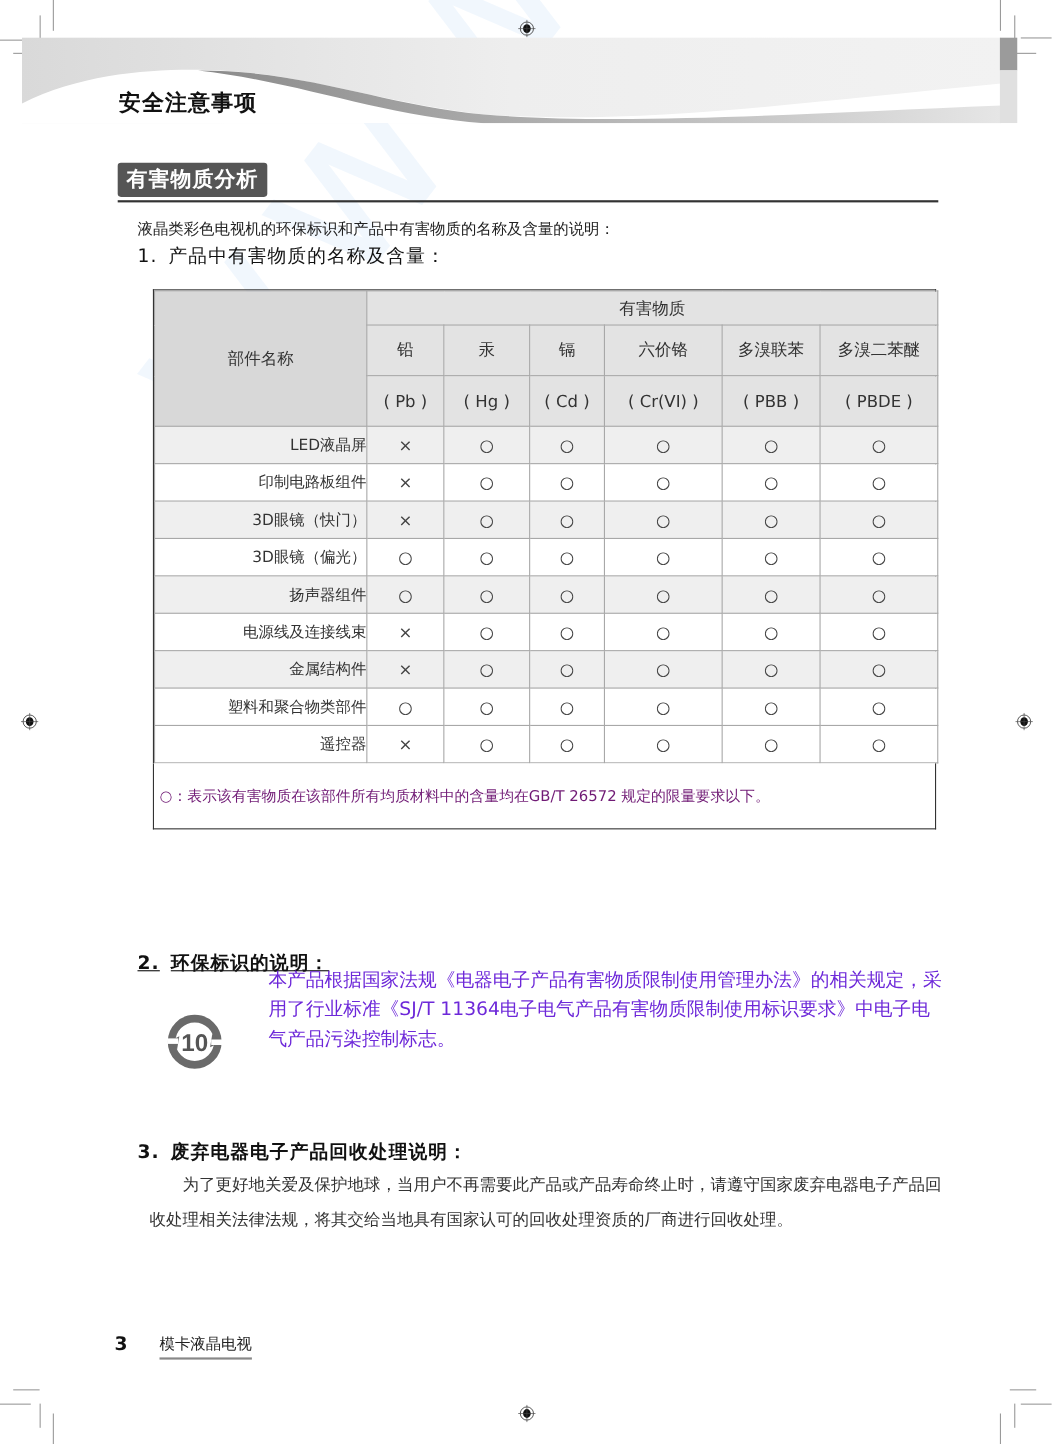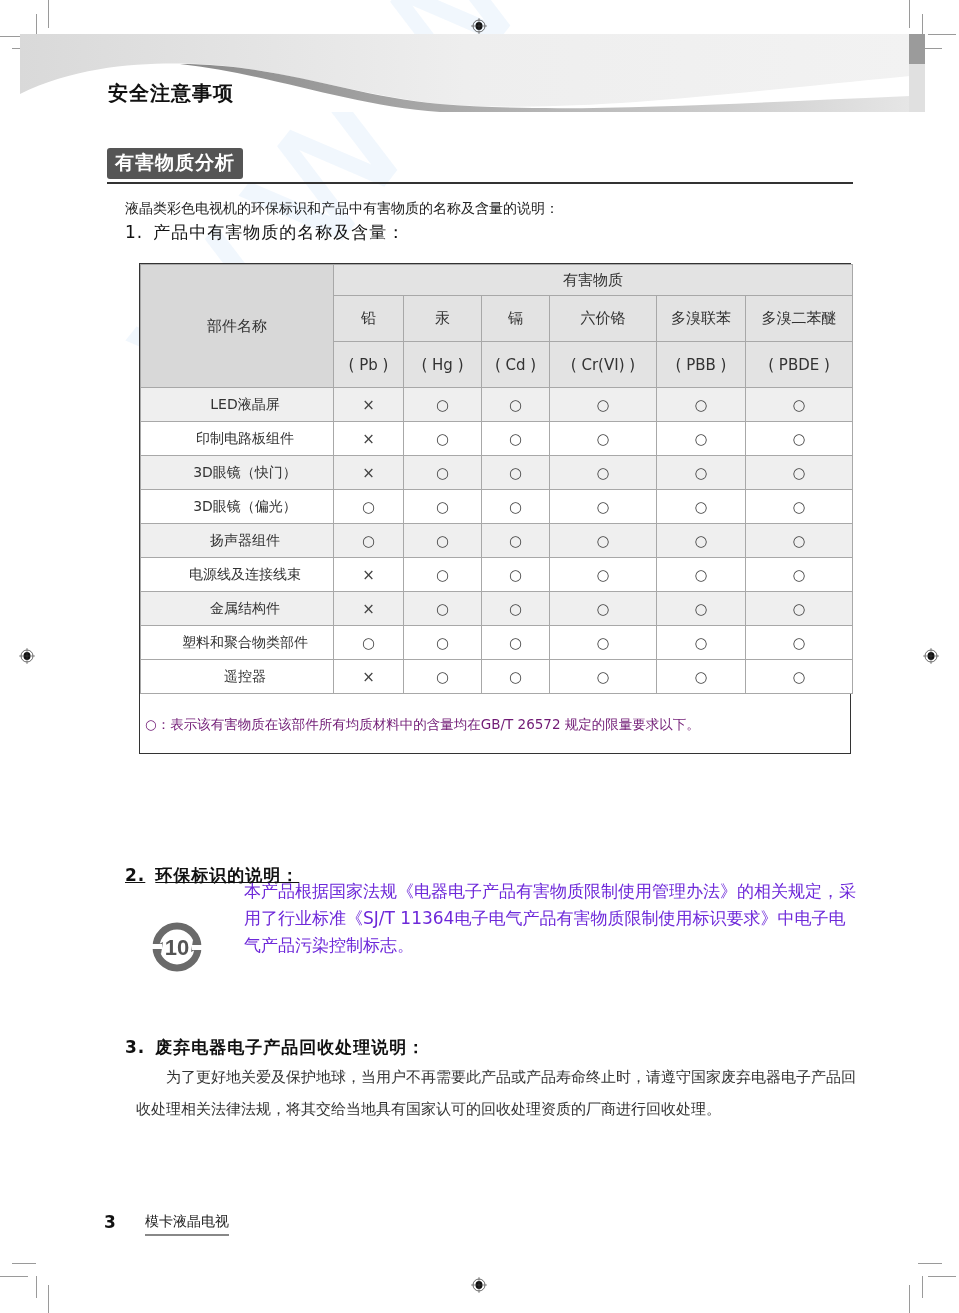--- a/index.html
+++ b/index.html
@@ -30,21 +30,21 @@
 
   
   .tbl-wrap { position: absolute; left: 139px; top: 263px; width: 712px; }
   table.hz { border-collapse: collapse; width: 712px; table-layout: fixed; font-size: 15px; color: #333; }
   table.hz td, table.hz th { border: 1.5px solid #a8a8a8; text-align: center; padding: 0; font-weight: normal; }
   table.hz th { background: #e3e3e3; text-align: center; }
   table.hz th.part { background: #d8d8d8; }
   table.hz tr.hr1 th { height: 30px; }
   table.hz tr.hr2 th, table.hz tr.hr3 th { height: 45px; }
   table.hz td { height: 33px; font-size: 15px; color: #444; }
-  table.hz td.name { text-align: center; padding-left: 16px; font-size: 14px; color: #333; }
+  table.hz td.name { text-align: right; padding-left: 16px; font-size: 14px; color: #333; }
   table.hz tr.shade td { background: #efefef; }
   table.hz tr.plain td { background: #fff; }
   .notes-box {
     border: 1.5px solid #333; border-top: none; padding: 18px 4px 16px 5px;
     font-size: 13.5px; color: #701a75; line-height: 25px; background: #fff;
   }
   .tbl-outer { border: 1.5px solid #333; border-bottom: none; }
 
   .logo-wrap { position: absolute; left: 150px; top: 920px; width: 54px; height: 54px; }
   .para2 { position: absolute; left: 244px; top: 878px; width: 612px; font-size: 17px; line-height: 27px; color: #6d28d9; }

